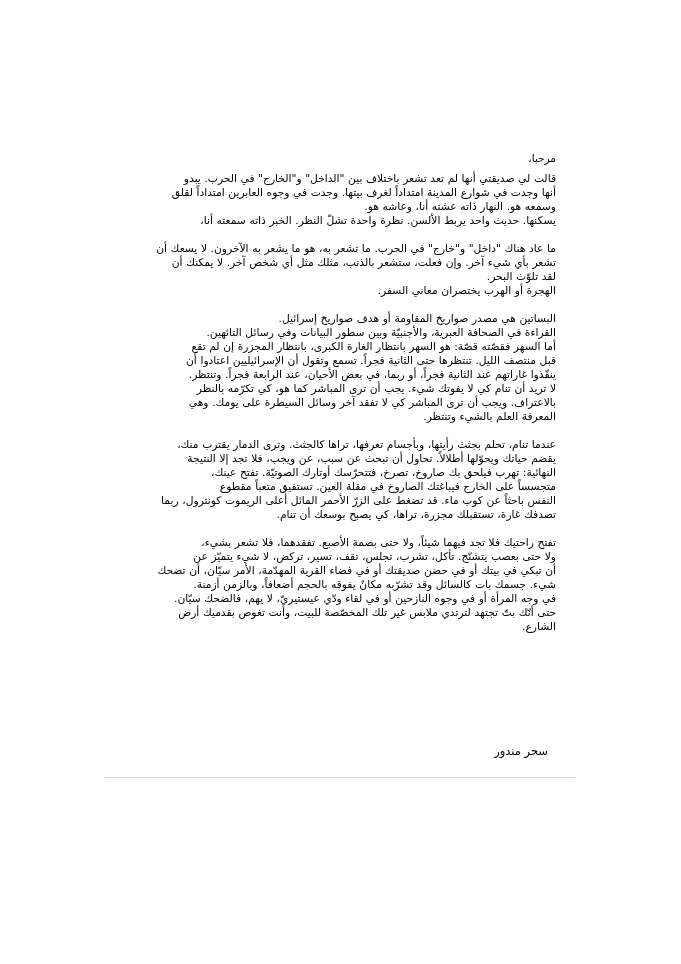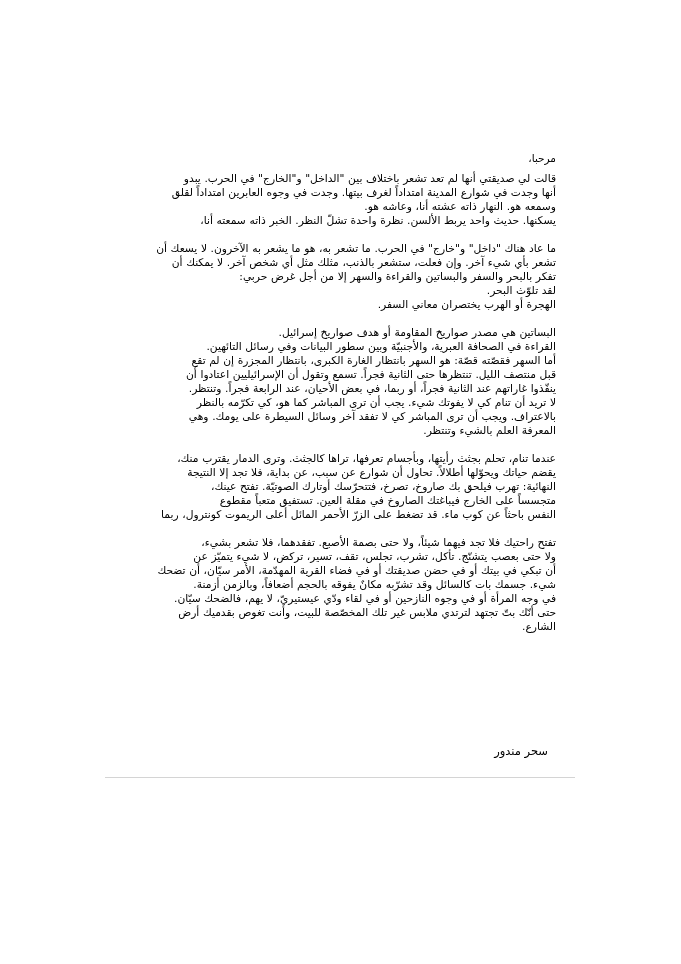--- a/index.html
+++ b/index.html
@@ -108,42 +108,42 @@
     <div class="para">
       <span class="line">قالت لي صديقتي أنها لم تعد تشعر باختلاف بين "الداخل" و"الخارج" في الحرب. يبدو</span>
       <span class="line">أنها وجدت في شوارع المدينة امتداداً لغرف بيتها. وجدت في وجوه العابرين امتداداً لقلق</span>
       <span class="line">وسمعه هو. النهار ذاته عشته أنا، وعاشه هو.</span>
       <span class="line">يسكنها. حديث واحد يربط الألسن. نظرة واحدة تشلّ النظر. الخبر ذاته سمعته أنا،</span>
     </div>
 
     <div class="para tight">
       <span class="line">ما عاد هناك "داخل" و"خارج" في الحرب. ما تشعر به، هو ما يشعر به الآخرون. لا يسعك أن</span>
       <span class="line">تشعر بأي شيء آخر. وإن فعلت، ستشعر بالذنب، مثلك مثل أي شخص آخر. لا يمكنك أن</span>
-      <span class="line">تفكر بالبحر والسفر والبساتين والقراءة والسهر إلا من أجل غرض حربي:</span>
       <span class="line">لقد تلوّث البحر.</span>
       <span class="line">الهجرة أو الهرب يختصران معاني السفر.</span>
     </div>
 
     <div class="para">
       <span class="line">البساتين هي مصدر صواريخ المقاومة أو هدف صواريخ إسرائيل.</span>
       <span class="line">القراءة في الصحافة العبرية، والأجنبيّة وبين سطور البيانات وفي رسائل التائهين.</span>
       <span class="line">أما السهر فقصّته قصّة: هو السهر بانتظار الغارة الكبرى، بانتظار المجزرة إن لم تقع</span>
       <span class="line">قبل منتصف الليل. تنتظرها حتى الثانية فجراً. تسمع وتقول أن الإسرائيليين اعتادوا أن</span>
       <span class="line">ينفّذوا غاراتهم عند الثانية فجراً، أو ربما، في بعض الأحيان، عند الرابعة فجراً. وتنتظر.</span>
       <span class="line">لا تريد أن تنام كي لا يفوتك شيء. يجب أن ترى المباشر كما هو، كي تكرّمه بالنظر</span>
       <span class="line">بالاعتراف. ويجب أن ترى المباشر كي لا تفقد آخر وسائل السيطرة على يومك. وهي</span>
       <span class="line">المعرفة العلم بالشيء وتنتظر.</span>
     </div>
 
     <div class="para">
       <span class="line">عندما تنام، تحلم بجثث رأيتها، وبأجسام تعرفها، تراها كالجثث. وترى الدمار يقترب منك،</span>
-      <span class="line">يقضم حياتك ويحوّلها أطلالاً. تحاول أن شوارع عن سبب، عن بداية، فلا تجد إلا النتيجة</span>
+      <span class="line">يقضم حياتك ويحوّلها أطلالاً. تحاول أن تبحث عن سبب، عن ويجب، فلا تجد إلا النتيجة</span>
       <span class="line">النهائية: تهرب فيلحق بك صاروخ، تصرخ، فتتحرّسك أوتارك الصوتيّة. تفتح عينك،</span>
       <span class="line">متجسساً على الخارج فيباغتك الصاروخ في مقلة العين. تستفيق متعباً مقطوع</span>
       <span class="line">النفس باحثاً عن كوب ماء. قد تضغط على الزرّ الأحمر المائل أعلى الريموت كونترول، ربما</span>
+      <span class="line">تصدفك غارة، تستقبلك مجزرة، تراها، كي يصبح بوسعك أن تنام.</span>
     </div>
 
     <div class="para">
       <span class="line">تفتح راحتيك فلا تجد فيهما شيئاً، ولا حتى بصمة الأصبع. تفقدهما، فلا تشعر بشيء،</span>
       <span class="line">ولا حتى بعصب يتشنّج. تأكل، تشرب، تجلس، تقف، تسير، تركض، لا شيء يتميّز عن</span>
       <span class="line">أن تبكي في بيتك أو في حضن صديقتك أو في فضاء القرية المهدّمة، الأمر سيّان، أن تضحك</span>
       <span class="line">شيء. جسمك بات كالسائل وقد تشرّبه مكانٌ يفوقه بالحجم أضعافاً، وبالزمن أزمنة.</span>
       <span class="line">في وجه المرأة أو في وجوه النازحين أو في لقاء ودّي عيستيريّ، لا يهم، فالضحك سيّان.</span>
       <span class="line">حتى أنّك بتّ تجتهد لترتدي ملابس غير تلك المخصّصة للبيت، وأنت تغوص بقدميك أرض</span>
       <span class="line">الشارع.</span>

